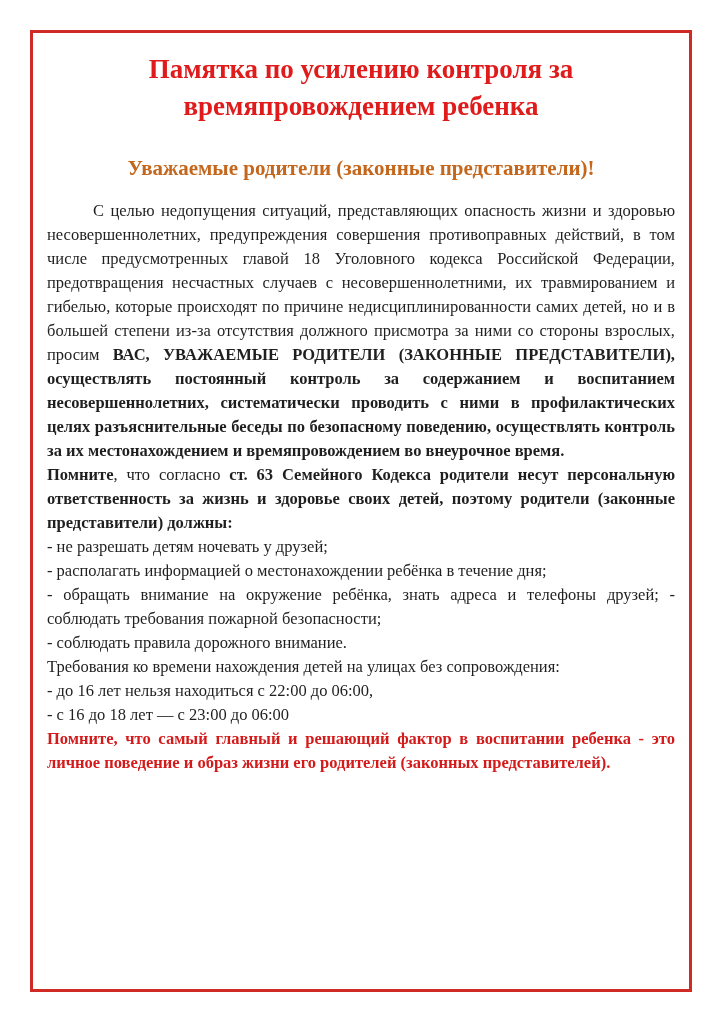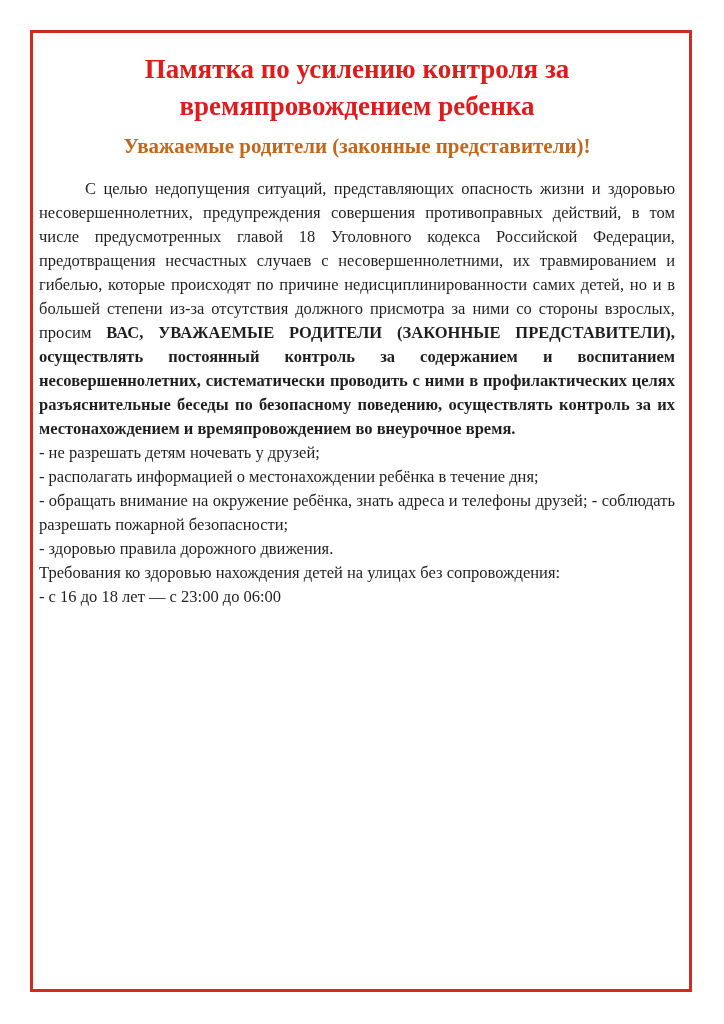--- a/index.html
+++ b/index.html
@@ -17,38 +17,38 @@
     font-family:"Liberation Serif","DejaVu Serif",serif;
     position:relative;
     overflow:hidden;
   }
   .frame{
     position:absolute;
     left:30px;top:30px;
     width:662px;height:962px;
     border:3px solid var(--border-red);
     background:#ffffff;
-    padding:14px 12px 10px 4px;
+    padding:14px 12px 10px 12px;
   }
   .title{
     color:var(--title-red);
     font-weight:bold;
     font-size:27px;
     line-height:37px;
     text-align:center;
     max-width:560px;
     margin:4px auto 0 auto;
   }
   .subtitle{
     color:var(--subtitle-orange);
     font-weight:bold;
     font-size:21px;
     line-height:26px;
     text-align:center;
-    margin-top:8px;
+    margin-top:30px;
   }
   .doc-body{
     margin:18px 2px 0 2px;
     color:var(--text-black);
     font-size:16.5px;
     line-height:24px;
     text-align:justify;
   }
   .doc-body p{margin:0;}
   .doc-body p.indent{text-indent:46px;}
@@ -56,20 +56,23 @@
   .red{color:var(--accent-red);}
 </style>
 </head>
 <body>
 
 <div class="frame">
   <div class="title">Памятка по усилению контроля за времяпровождением ребенка</div>
   <div class="subtitle">Уважаемые родители (законные представители)!</div>
   <div class="doc-body">
       <p class="indent"><span>С целью недопущения ситуаций, представляющих опасность жизни и здоровью несовершеннолетних, предупреждения совершения противоправных действий, в том числе предусмотренных главой 18 Уголовного кодекса Российской Федерации, предотвращения несчастных случаев с несовершеннолетними, их травмированием и гибелью, которые происходят по причине недисциплинированности самих детей, но и в большей степени из-за отсутствия должного присмотра за ними со стороны взрослых, просим </span><span class="bold">ВАС, УВАЖАЕМЫЕ РОДИТЕЛИ (ЗАКОННЫЕ ПРЕДСТАВИТЕЛИ), осуществлять постоянный контроль за содержанием и воспитанием несовершеннолетних, систематически проводить с ними в профилактических целях разъяснительные беседы по безопасному поведению, осуществлять контроль за их местонахождением и времяпровождением во внеурочное время.</span></p>
+      <p><span class="bold">Помните</span><span>, что согласно </span><span class="bold">ст. 63 Семейного Кодекса родители несут персональную ответственность за жизнь и здоровье своих детей, поэтому родители (законные представители) должны:</span></p>
       <p><span>- не разрешать детям ночевать у друзей;</span></p>
       <p><span>- располагать информацией о местонахождении ребёнка в течение дня;</span></p>
-      <p><span>- обращать внимание на окружение ребёнка, знать адреса и телефоны друзей; - соблюдать разрешать пожарной безопасности;</span></p>
-      <p><span>- здоровью правила дорожного движения.</span></p>
-      <p><span>Требования ко здоровью нахождения детей на улицах без сопровождения:</span></p>
+      <p><span>- обращать внимание на окружение ребёнка, знать адреса и телефоны друзей; - соблюдать требования пожарной безопасности;</span></p>
+      <p><span>- соблюдать правила дорожного внимание.</span></p>
+      <p><span>Требования ко времени нахождения детей на улицах без сопровождения:</span></p>
+      <p><span>- до 16 лет нельзя находиться с 22:00 до 06:00,</span></p>
       <p><span>- с 16 до 18 лет — с 23:00 до 06:00</span></p>
+      <p><span class="bold red">Помните, что самый главный и решающий фактор в воспитании ребенка - это личное поведение и образ жизни его родителей (законных представителей).</span></p>
     </div>
 </div>
 
 </body></html>

